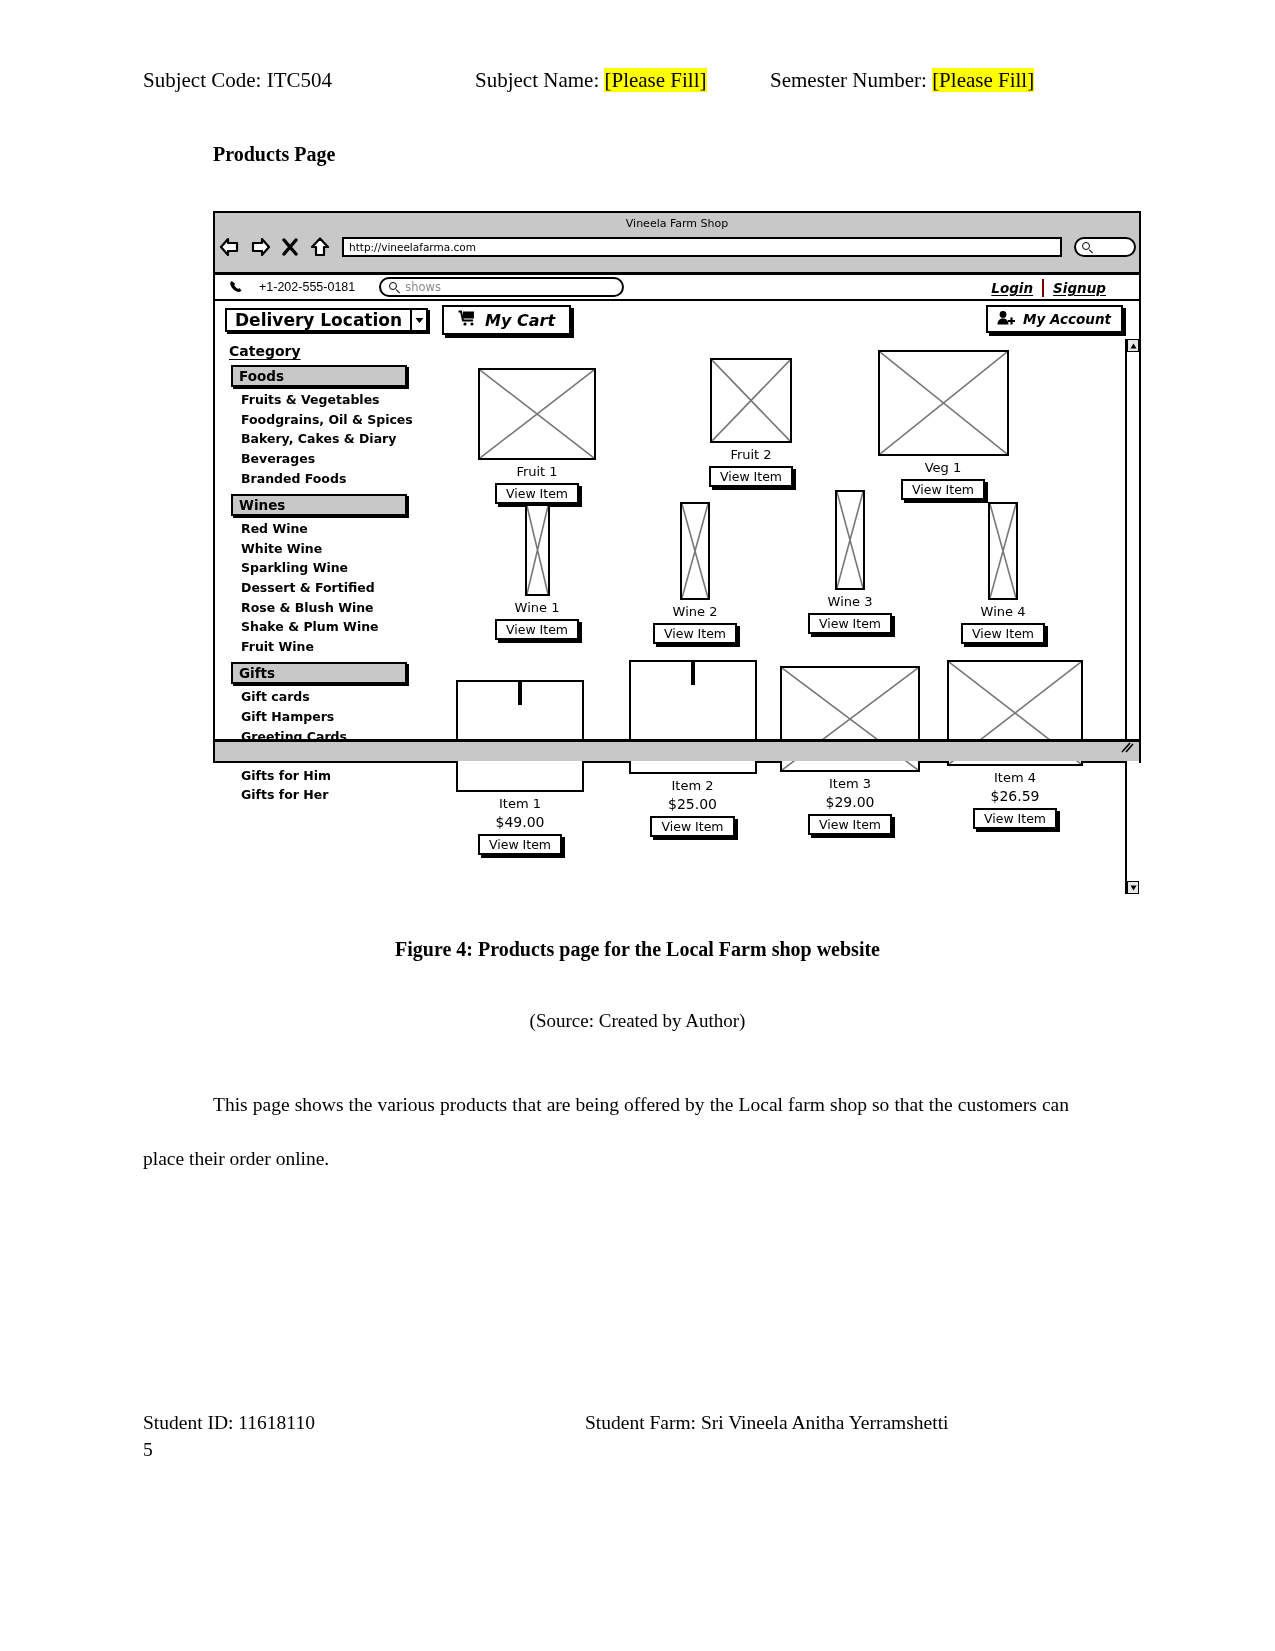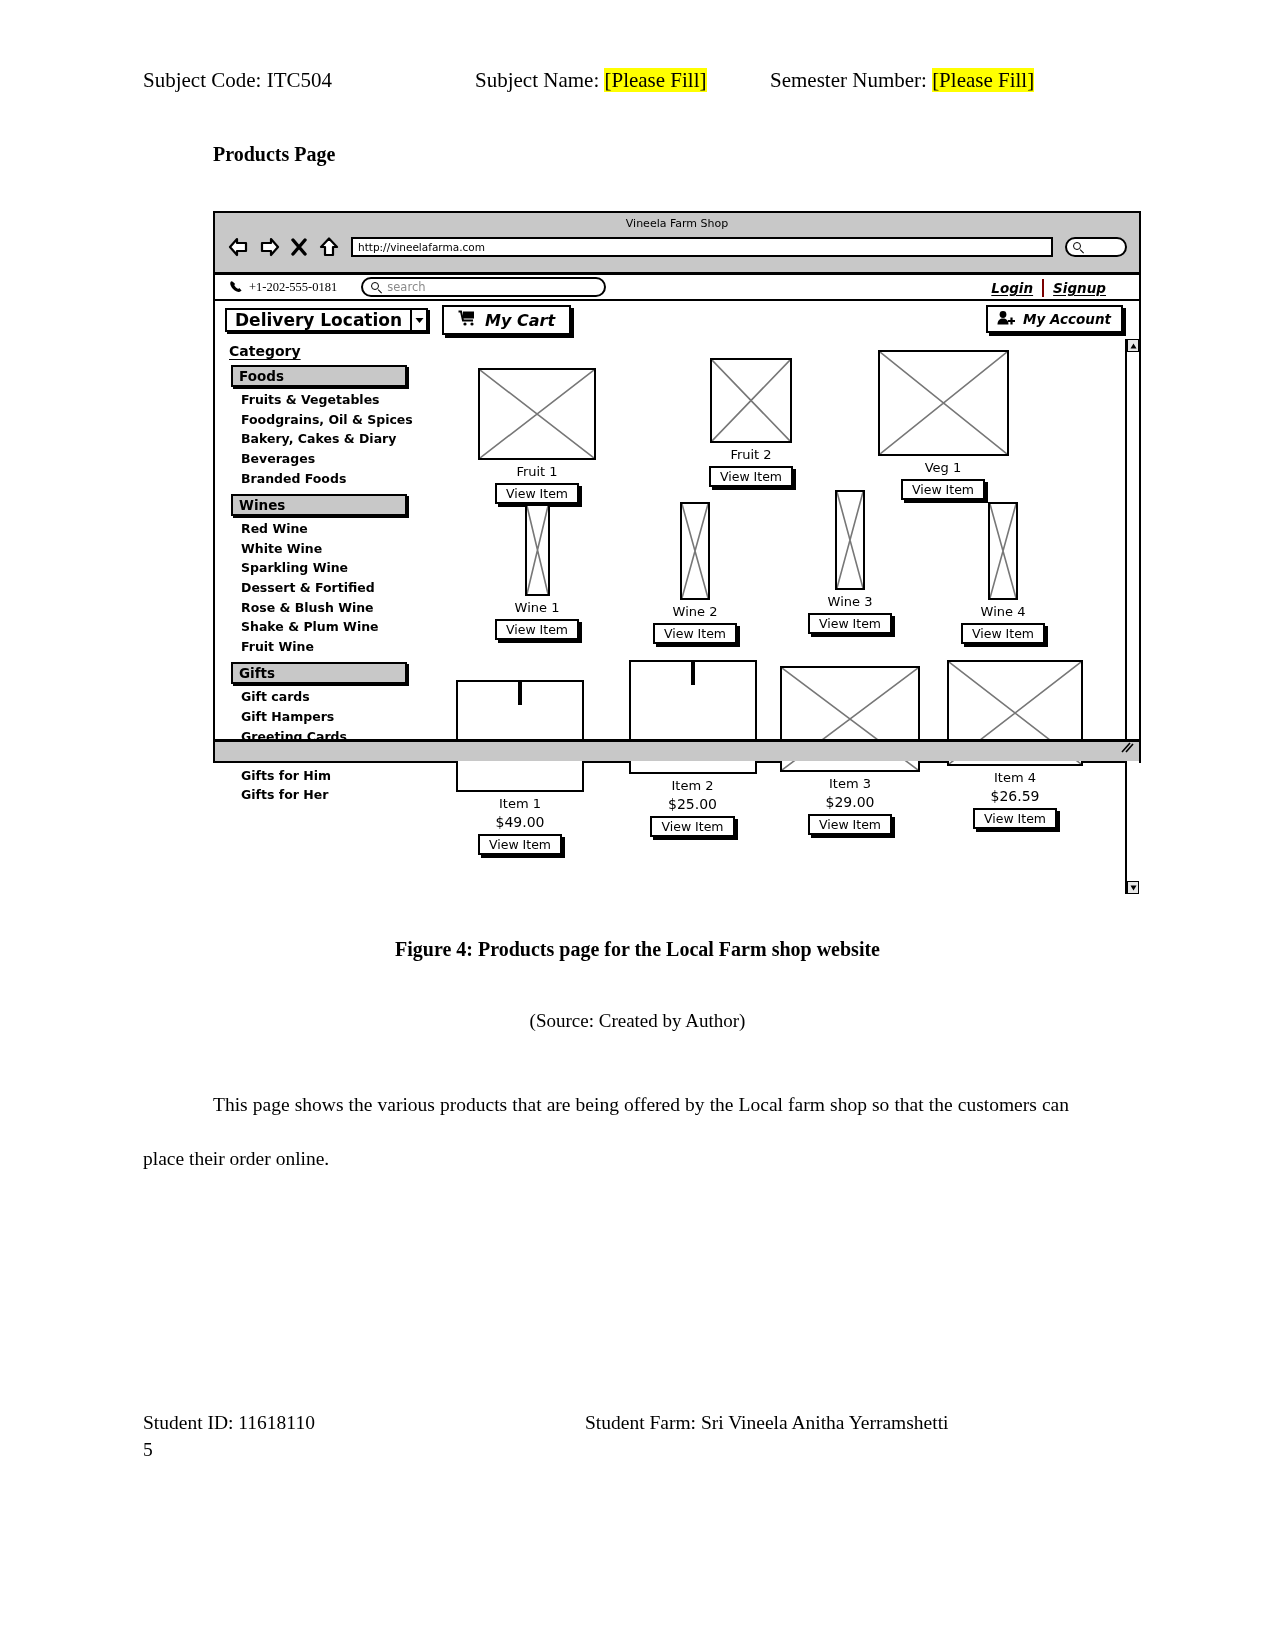--- a/index.html
+++ b/index.html
@@ -44,21 +44,21 @@
     height:62px;
     background:#c8c8c8;
     border-bottom:3px solid #000;
   }
   .chrome-title{
     text-align:center; font-size:11px; padding-top:4px;
     font-family:"DejaVu Sans", sans-serif; color:#000;
   }
   .chrome-row{
     position:absolute; left:0; top:22px; width:100%;
-    display:flex; align-items:center; padding:0 12px; gap:6px;
+    display:flex; align-items:center; padding:0 3px; gap:6px;
   }
   .nav-glyph{ width:24px; height:24px; display:flex; align-items:center; justify-content:center; }
   .nav-glyph svg{ display:block; }
   .urlbar{
     flex:1; height:20px; background:#fff; border:2px solid #000;
     display:flex; align-items:center; padding:0 5px;
     font-size:10.5px; color:#000; margin-left:4px; margin-right:6px;
   }
   .chrome-search{
     width:62px; height:20px; border:2px solid #000; border-radius:11px;
@@ -82,23 +82,23 @@
   .menu{ display:flex; align-items:stretch; height:26px; }
   .menu-item{
     display:flex; align-items:center; padding:0 10px;
     font-size:13.5px; font-weight:bold; font-style:italic;
     font-family:"DejaVu Sans", sans-serif;
     text-decoration:underline; text-underline-offset:2px;
     border-right:2px solid #000;
   }
   .menu-item:first-child{ padding-left:9px; }
   .phone{
-    display:flex; align-items:center; gap:6px;
+    display:flex; align-items:center; gap:16px;
     margin-left:14px; font-size:12.5px;
-    font-family:Liberation Serif, serif;
+    font-family:Liberation Sans, sans-serif;
   }
   .phone-ic{ width:14px; height:14px; }
   .site-search{
     margin-left:24px; width:245px; height:20px;
     border:2px solid #000; border-radius:11px; background:#fff;
     display:flex; align-items:center; gap:5px; padding-left:8px;
   }
   .site-search span{ font-size:11.5px; color:#8a8a8a; font-family:"DejaVu Sans", sans-serif;}
   .auth{
     position:absolute; right:24px; top:0; height:26px;
@@ -301,21 +301,21 @@
             <path d="M2.2 1.2 C1.2 2.2 1 3.6 1.6 5.2 C2.6 7.8 5 10.4 7.8 11.6 C9.4 12.3 10.9 12.1 11.9 11.1 L12.6 10.4 L10.2 8.1 L9.2 9.1 C7.7 8.4 6 6.8 5.2 5.1 L6.2 4.1 L3.8 1.8 Z" fill="#000"></path>
           </svg>
       </span>
       <span>+1-202-555-0181</span>
     </div>
     <div class="site-search">
       <span class="mag">
           <i></i>
           <b></b>
         </span>
-      <span>search</span>
+      <span>shows</span>
     </div>
     <div class="auth">
       <a>Login</a>
       <span class="sep"></span>
       <a>Signup</a>
     </div>
   </div>
 
   <div class="site-sub">
     <div class="select-box">

